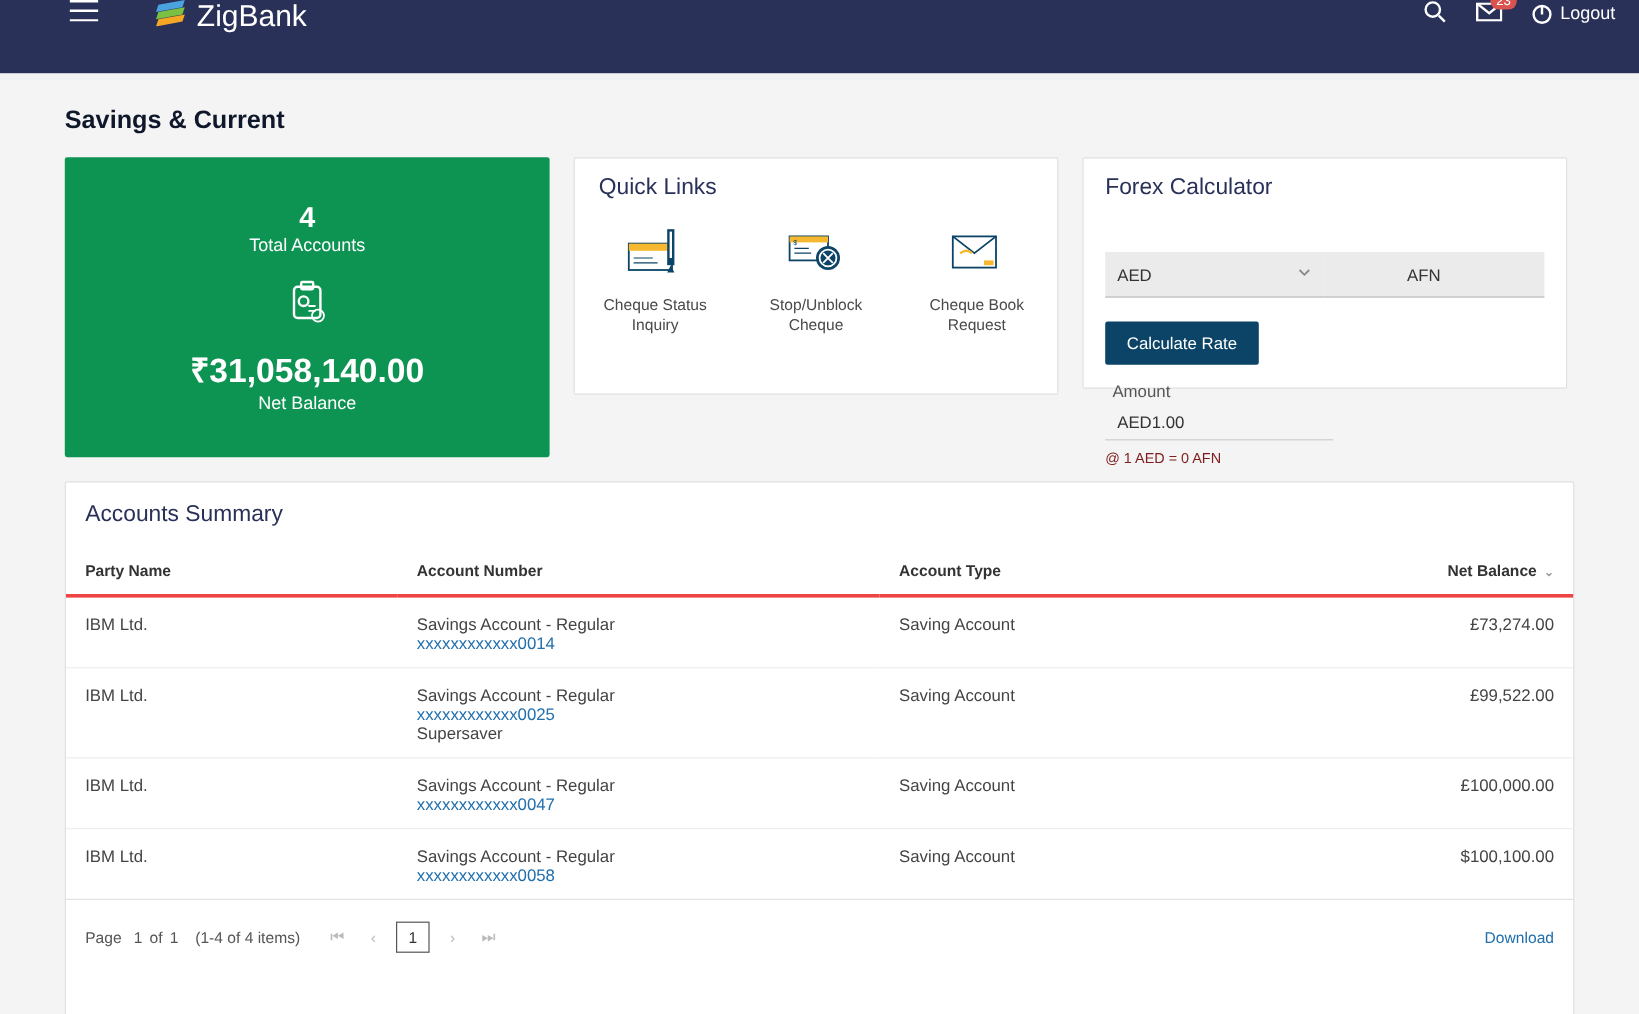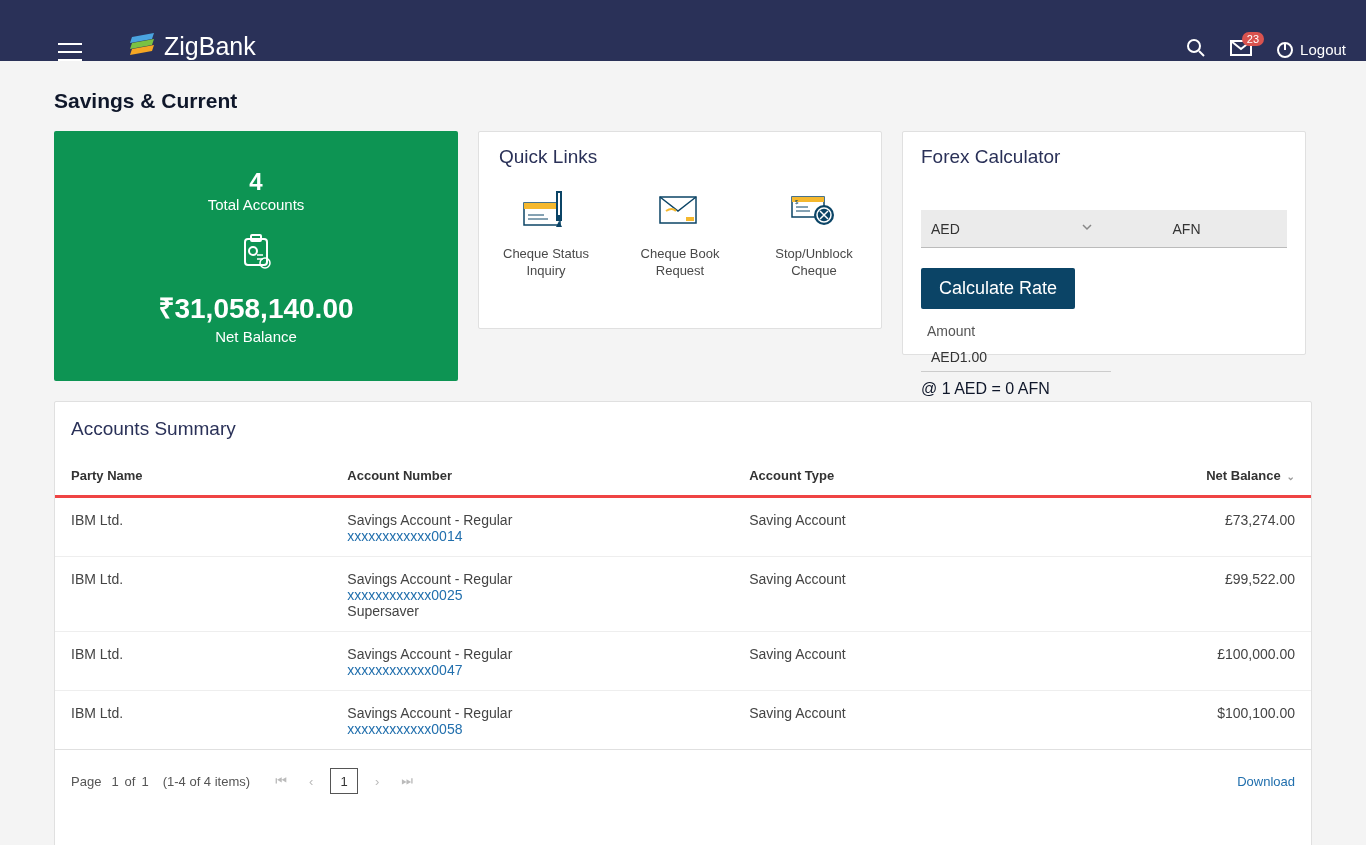--- a/index.html
+++ b/index.html
@@ -1,17 +1,17 @@
 <!DOCTYPE html>
 <html><head>
 <meta charset="utf-8">
 <style>
 * { box-sizing: border-box; margin: 0; padding: 0; }
 body { font-family: "Segoe UI", "Helvetica Neue", Arial, sans-serif; background: #f4f4f4; color: #333; font-size: 14px; }
-.topbar { background: #2a3158; height: 61px; display: flex; align-items: flex-end; padding: 0 20px 0 58px; color: #fff; }
+.topbar { background: #2a3158; height: 61px; display: flex; align-items: flex-start; padding: 0 20px 0 58px; color: #fff; }
 .hamburger { margin-right: 48px; cursor: pointer; }
 .hamburger svg { display: block; }
 .logo { display: flex; align-items: center; font-size: 25px; font-weight: 400; }
 .logo-icon { margin-right: 8px; }
 .topbar-right { margin-left: auto; display: flex; align-items: center; gap: 24px; }
 .icon-btn { cursor: pointer; position: relative; }
 .badge { position: absolute; top: -8px; right: -12px; background: #d9534f; color: #fff; border-radius: 10px; font-size: 11px; padding: 1px 5px; min-width: 18px; text-align: center; }
 .logout { display: flex; align-items: center; gap: 6px; cursor: pointer; font-size: 15px; }
 .container { padding: 28px 54px 20px; }
 .page-title { font-size: 21px; font-weight: 600; color: #0f172a; margin-bottom: 18px; }
@@ -22,28 +22,28 @@
 .summary-card .sub { font-size: 15px; margin-bottom: 10px; }
 .summary-card .icon-row { margin: 6px 0 14px; }
 .summary-card .balance { font-size: 28px; font-weight: 600; }
 .summary-card .bal-label { font-size: 15px; margin-top: 2px; }
 .quick-links { flex: 0 0 404px; height: 198px; padding: 14px 20px; }
 .card-title { font-size: 19px; color: #2a3158; font-weight: 500; margin-bottom: 18px; }
 .ql-row { display: flex; justify-content: space-between; text-align: center; padding: 0 4px; }
 .ql-item { width: 86px; cursor: pointer; }
 .ql-icon { height: 48px; display: flex; align-items: center; justify-content: center; margin-bottom: 12px; }
 .ql-label { font-size: 13px; color: #494949; line-height: 1.3; }
-.forex { flex: 0 0 404px; height: 224px; padding: 14px 18px; }
+.forex { flex: 0 0 404px; height: 193px; padding: 14px 18px; }
 .forex-row { display: flex; align-items: flex-end; margin-bottom: 20px; margin-top: 42px; }
 .forex-select { flex: 1; height: 38px; background: #ebebeb; border: none; border-bottom: 1px solid #bbb; padding: 0 28px 0 10px; font-size: 14px; color: #333; position: relative; display: flex; align-items: center; cursor: pointer; }
 .forex-select .chev { position: absolute; right: 10px; color: #888; }
-.calc-btn { background: #0b4466; color: #fff; border: none; padding: 10px 18px; font-size: 18px; cursor: pointer; border-radius: 2px; }
+.calc-btn { background: #0b4466; color: #fff; border: none; padding: 10px 18px; font-size: 14px; cursor: pointer; border-radius: 2px; }
 .amount-label { font-size: 14px; color: #555; margin: 14px 0 6px 6px; }
 .amount-val { font-size: 14px; color: #333; padding: 4px 0 6px 10px; border-bottom: 1px solid #ccc; width: 190px; }
-.rate-text { font-size: 16px; color: #0f172a; margin-top: 8px; }
+.rate-text { font-size: 12px; color: #7f1d1d; margin-top: 8px; }
 .row2 { display: flex; gap: 20px; margin-top: 20px; flex-direction: column; }
 .accounts-card { flex: 0 0 830px; padding: 16px 0 16px; }
 .accounts-card .card-title { padding: 0 16px; }
 .acct-table { width: 100%; border-collapse: collapse; }
 .acct-table th { text-align: left; font-size: 13px; font-weight: 700; color: #333; padding: 10px 16px 12px; border-bottom: 3px solid #ef4444; }
 .acct-table th.right { text-align: right; }
 .acct-table td { padding: 14px 16px 12px; font-size: 14px; color: #444; vertical-align: top; border-bottom: 1px solid #eee; }
 .acct-table td.right { text-align: right; }
 .acct-table tr:last-child td { border-bottom: 1px solid #e0e0e0; }
 .link { color: #216fad; cursor: pointer; }
@@ -138,41 +138,41 @@
                 <rect x="34" y="2" width="6" height="30" fill="#0b4466"></rect>
                 <rect x="36" y="4" width="2" height="22" fill="#fff"></rect>
                 <path d="M37 32l-3 6h6z" fill="#0b4466"></path>
               </svg>
           </div>
           <div class="ql-label">Cheque Status Inquiry</div>
         </div>
         <div class="ql-item">
           <div class="ql-icon">
             <svg class="cheque-svg" width="48" height="42" viewBox="0 0 48 42">
-                <rect x="4" y="8" width="36" height="26" stroke="#0b4466" stroke-width="1.5" fill="#fff"></rect>
-                <path d="M4 8l18 14 18-14" stroke="#0b4466" stroke-width="1.5" fill="none"></path>
-                <path d="M10 22c3-2 7-3 10 0" stroke="#f5b82e" stroke-width="2" fill="none"></path>
-                <rect x="30" y="28" width="8" height="4" fill="#f5b82e"></rect>
-              </svg>
-          </div>
-          <div class="ql-label">Cheque Book Request</div>
-        </div>
-        <div class="ql-item">
-          <div class="ql-icon">
-            <svg class="cheque-svg" width="48" height="42" viewBox="0 0 48 42">
                 <rect x="2" y="8" width="32" height="20" stroke="#0b4466" stroke-width="1.5" fill="#fff"></rect>
                 <rect x="2" y="8" width="32" height="5" fill="#f5b82e"></rect>
                 <path d="M6 18h12M6 22h14" stroke="#0b4466" stroke-width="1"></path>
                 <text x="5" y="15" font-size="6" fill="#0b4466">$</text>
                 <circle cx="34" cy="26" r="10" fill="#0b4466"></circle>
                 <circle cx="34" cy="26" r="7" fill="none" stroke="#fff" stroke-width="1.5"></circle>
                 <path d="M30 22l8 8M38 22l-8 8" stroke="#fff" stroke-width="1.5"></path>
               </svg>
           </div>
           <div class="ql-label">Stop/Unblock Cheque</div>
+        </div>
+        <div class="ql-item">
+          <div class="ql-icon">
+            <svg class="cheque-svg" width="48" height="42" viewBox="0 0 48 42">
+                <rect x="4" y="8" width="36" height="26" stroke="#0b4466" stroke-width="1.5" fill="#fff"></rect>
+                <path d="M4 8l18 14 18-14" stroke="#0b4466" stroke-width="1.5" fill="none"></path>
+                <path d="M10 22c3-2 7-3 10 0" stroke="#f5b82e" stroke-width="2" fill="none"></path>
+                <rect x="30" y="28" width="8" height="4" fill="#f5b82e"></rect>
+              </svg>
+          </div>
+          <div class="ql-label">Cheque Book Request</div>
         </div>
       </div>
     </div>
 
     <div class="card forex">
       <div class="card-title">Forex Calculator</div>
       <div class="forex-row">
         <div class="forex-select">
           <span>AED</span>
           <span class="chev">

